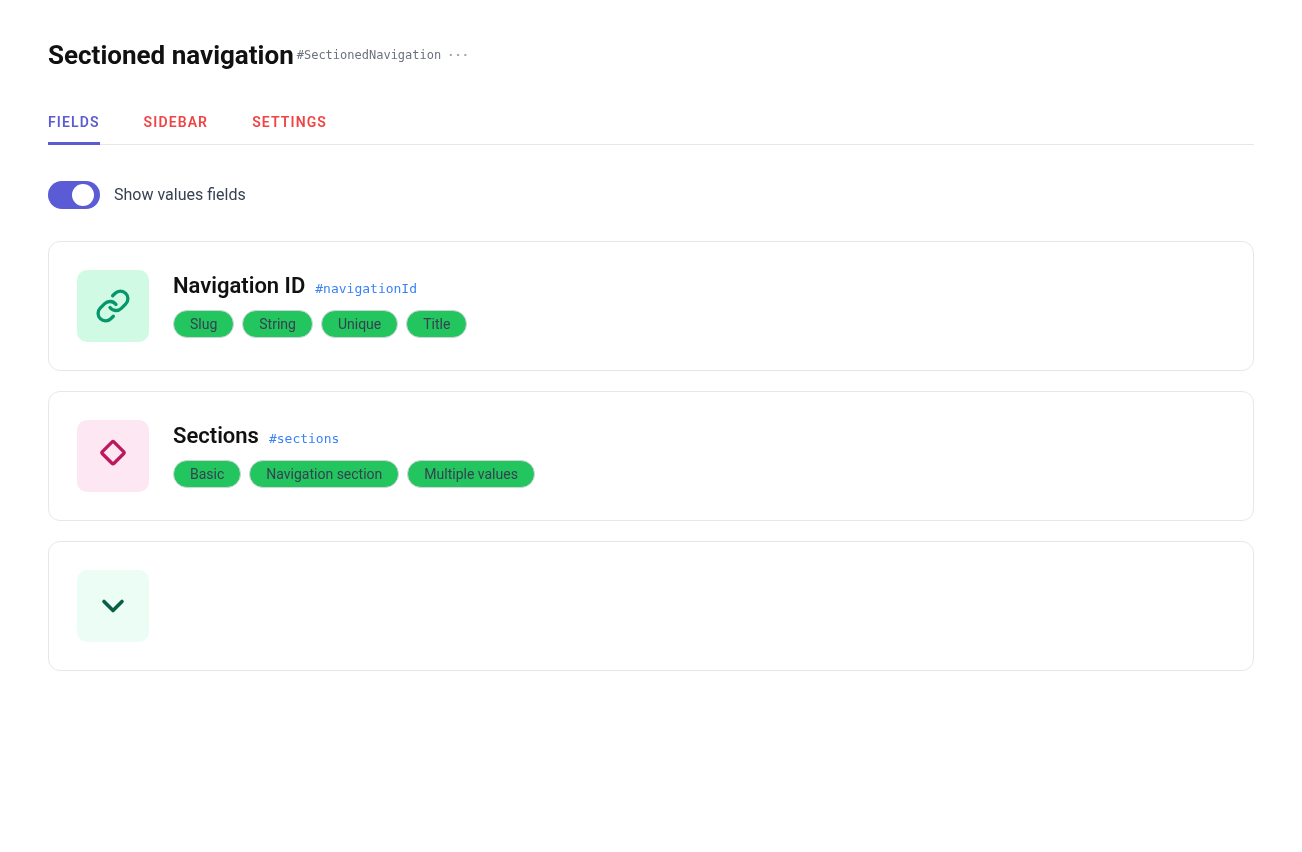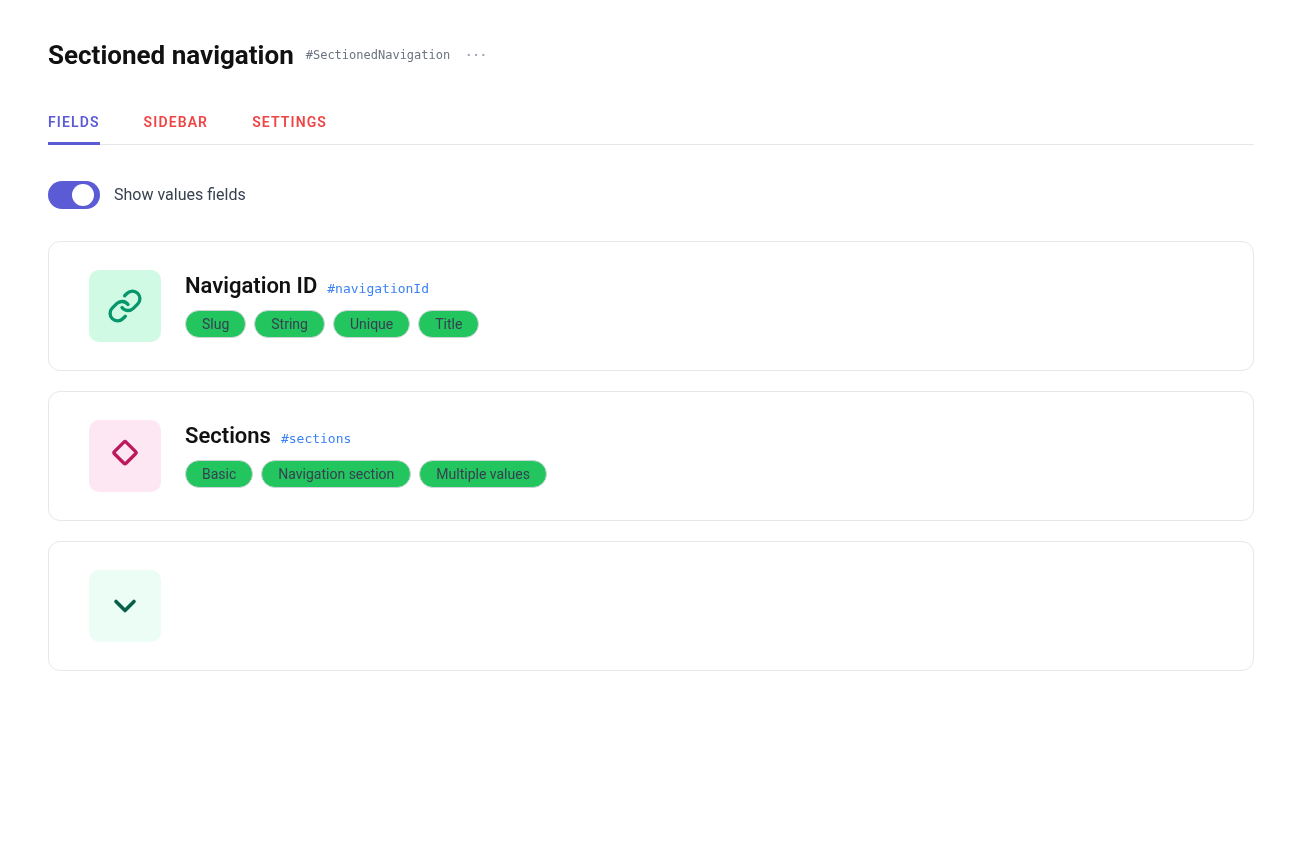--- a/index.html
+++ b/index.html
@@ -7,21 +7,21 @@
       font-family: -apple-system, BlinkMacSystemFont, 'Segoe UI', Roboto, sans-serif;
       background: #fff;
       color: #1a1a2e;
       padding: 40px 48px;
       max-width: 1302px;
     }
 
     .page-header {
       display: flex;
       align-items: center;
-      gap: 12px;
+      gap: 3px;
       margin-bottom: 32px;
     }
 
     .page-title {
       font-size: 26px;
       font-weight: 700;
       color: #111;
     }
 
     .page-hash {
@@ -91,21 +91,21 @@
     }
 
     .toggle-label {
       font-size: 16px;
       color: #374151;
     }
 
     .field-card {
       border: 1.5px solid #e5e7eb;
       border-radius: 12px;
-      padding: 28px 40px;
+      padding: 28px 28px;
       margin-bottom: 20px;
       display: flex;
       align-items: center;
       gap: 24px;
     }
 
     .field-icon {
       width: 72px;
       height: 72px;
       border-radius: 10px;

